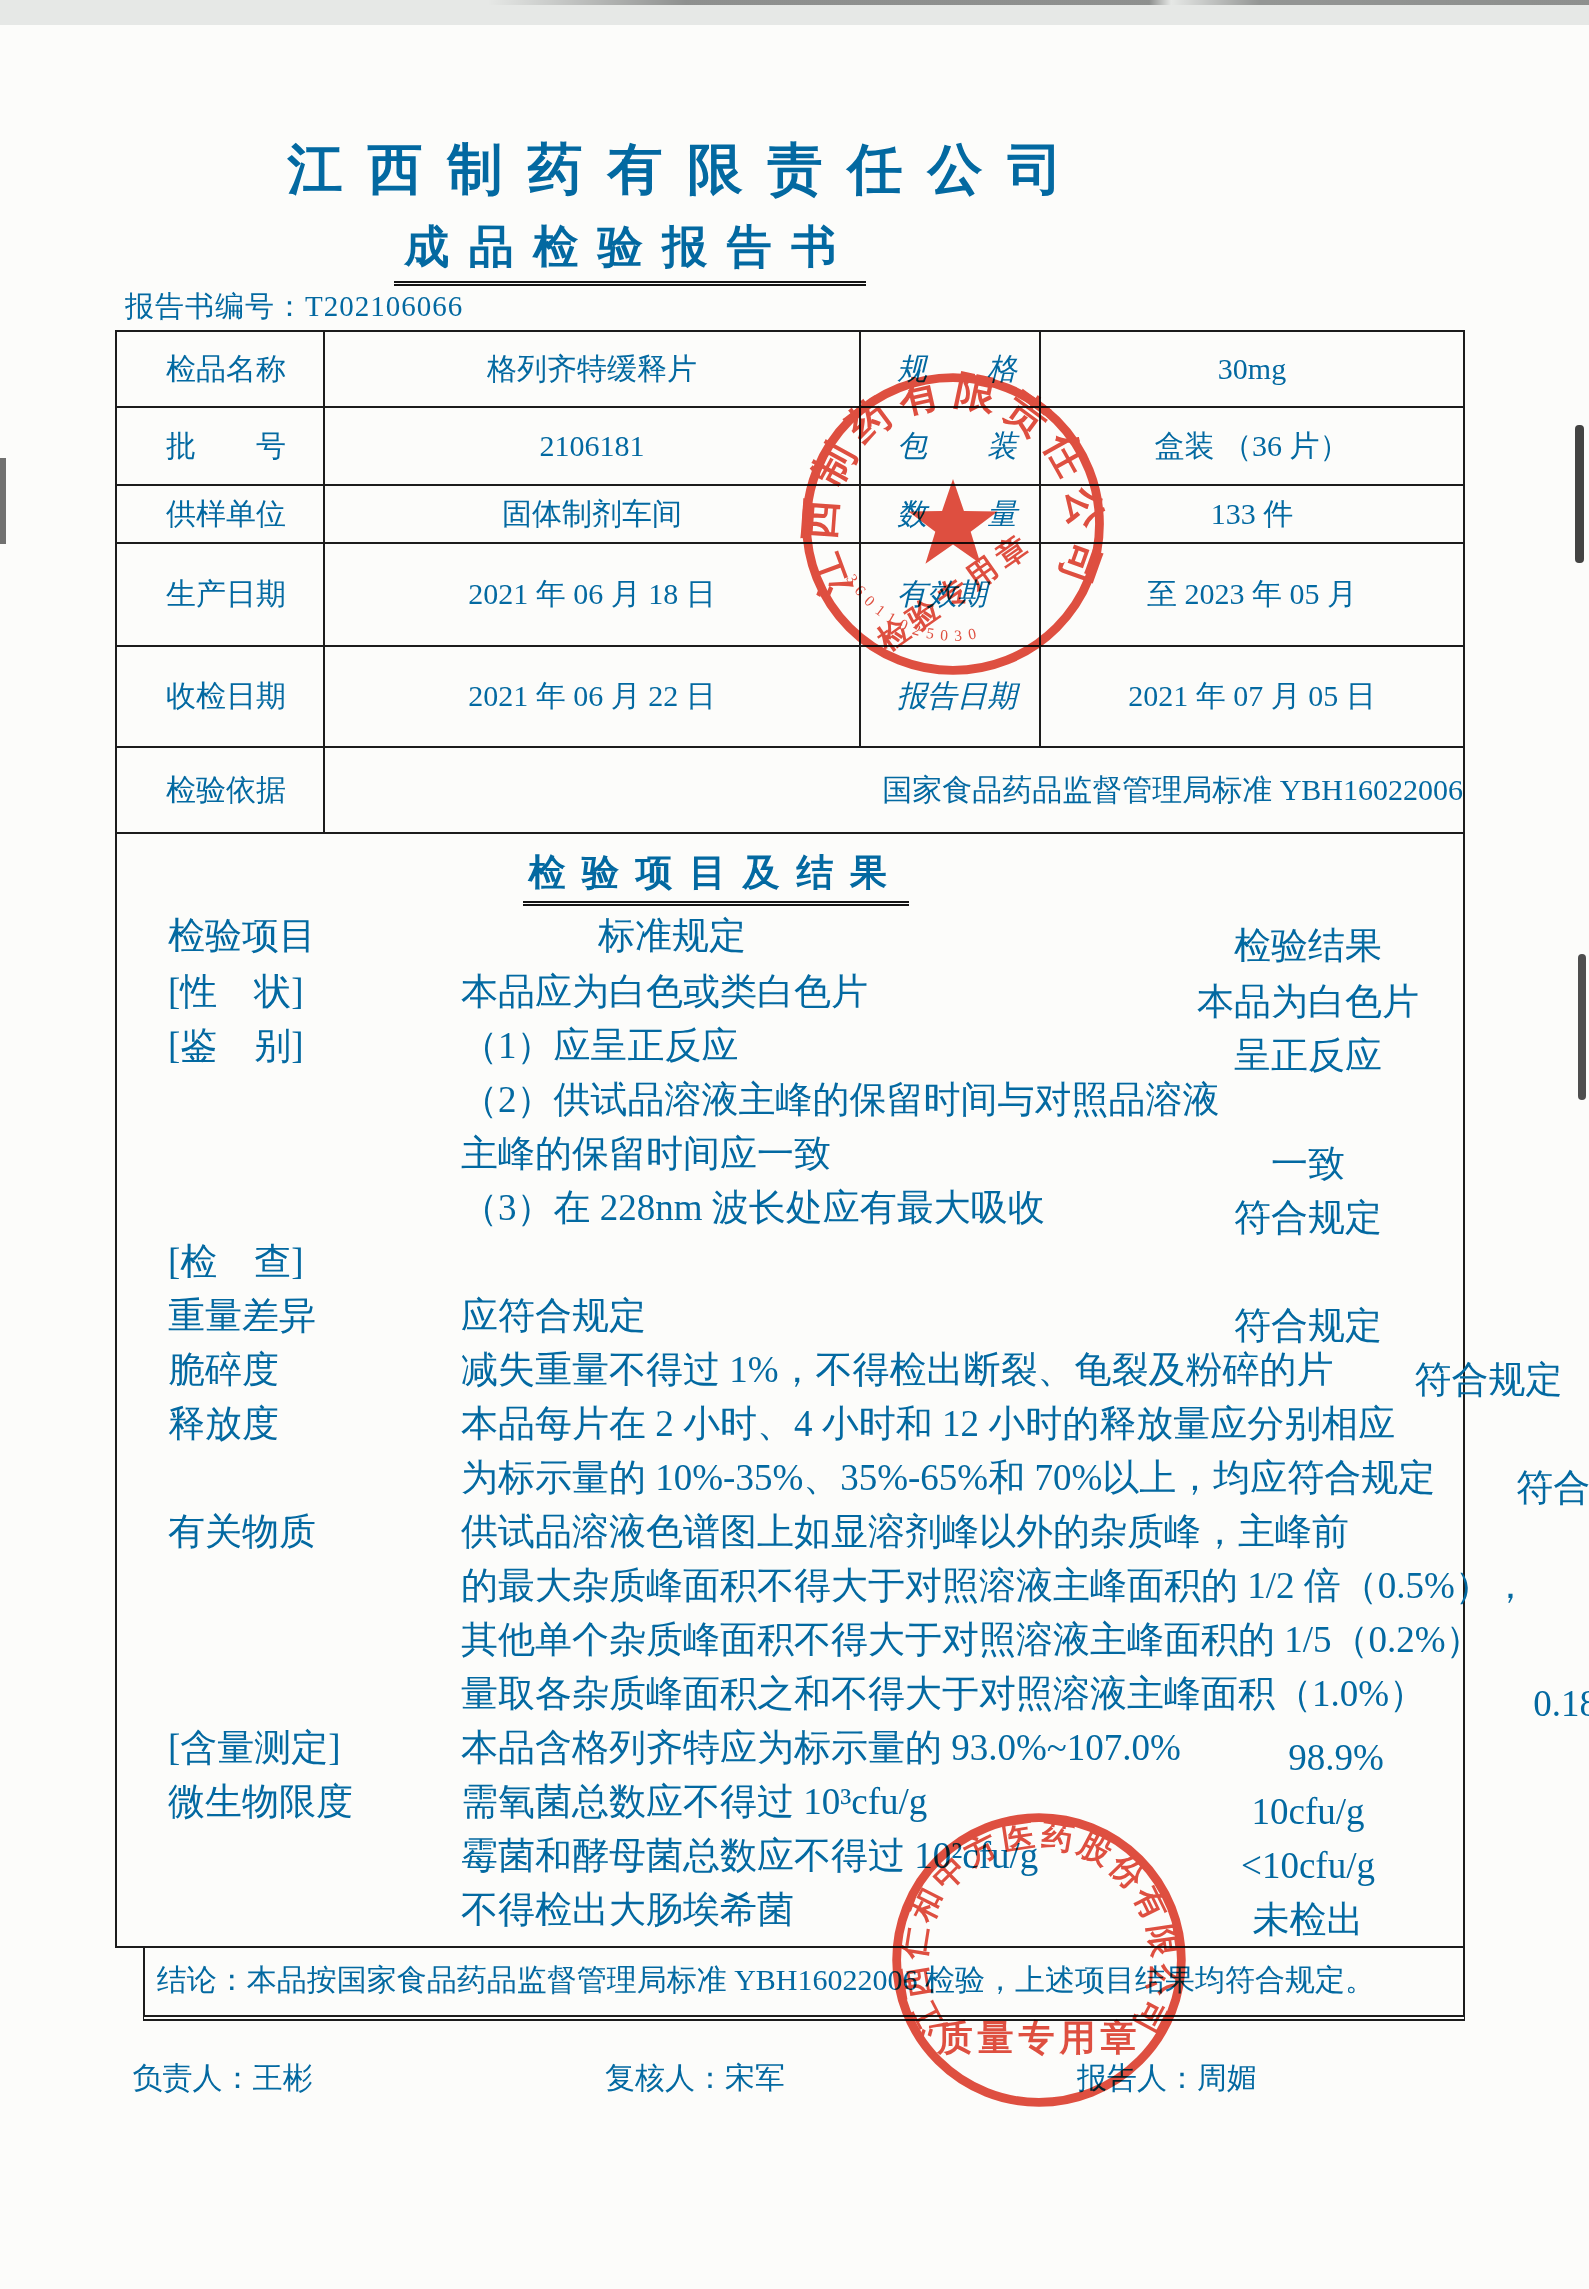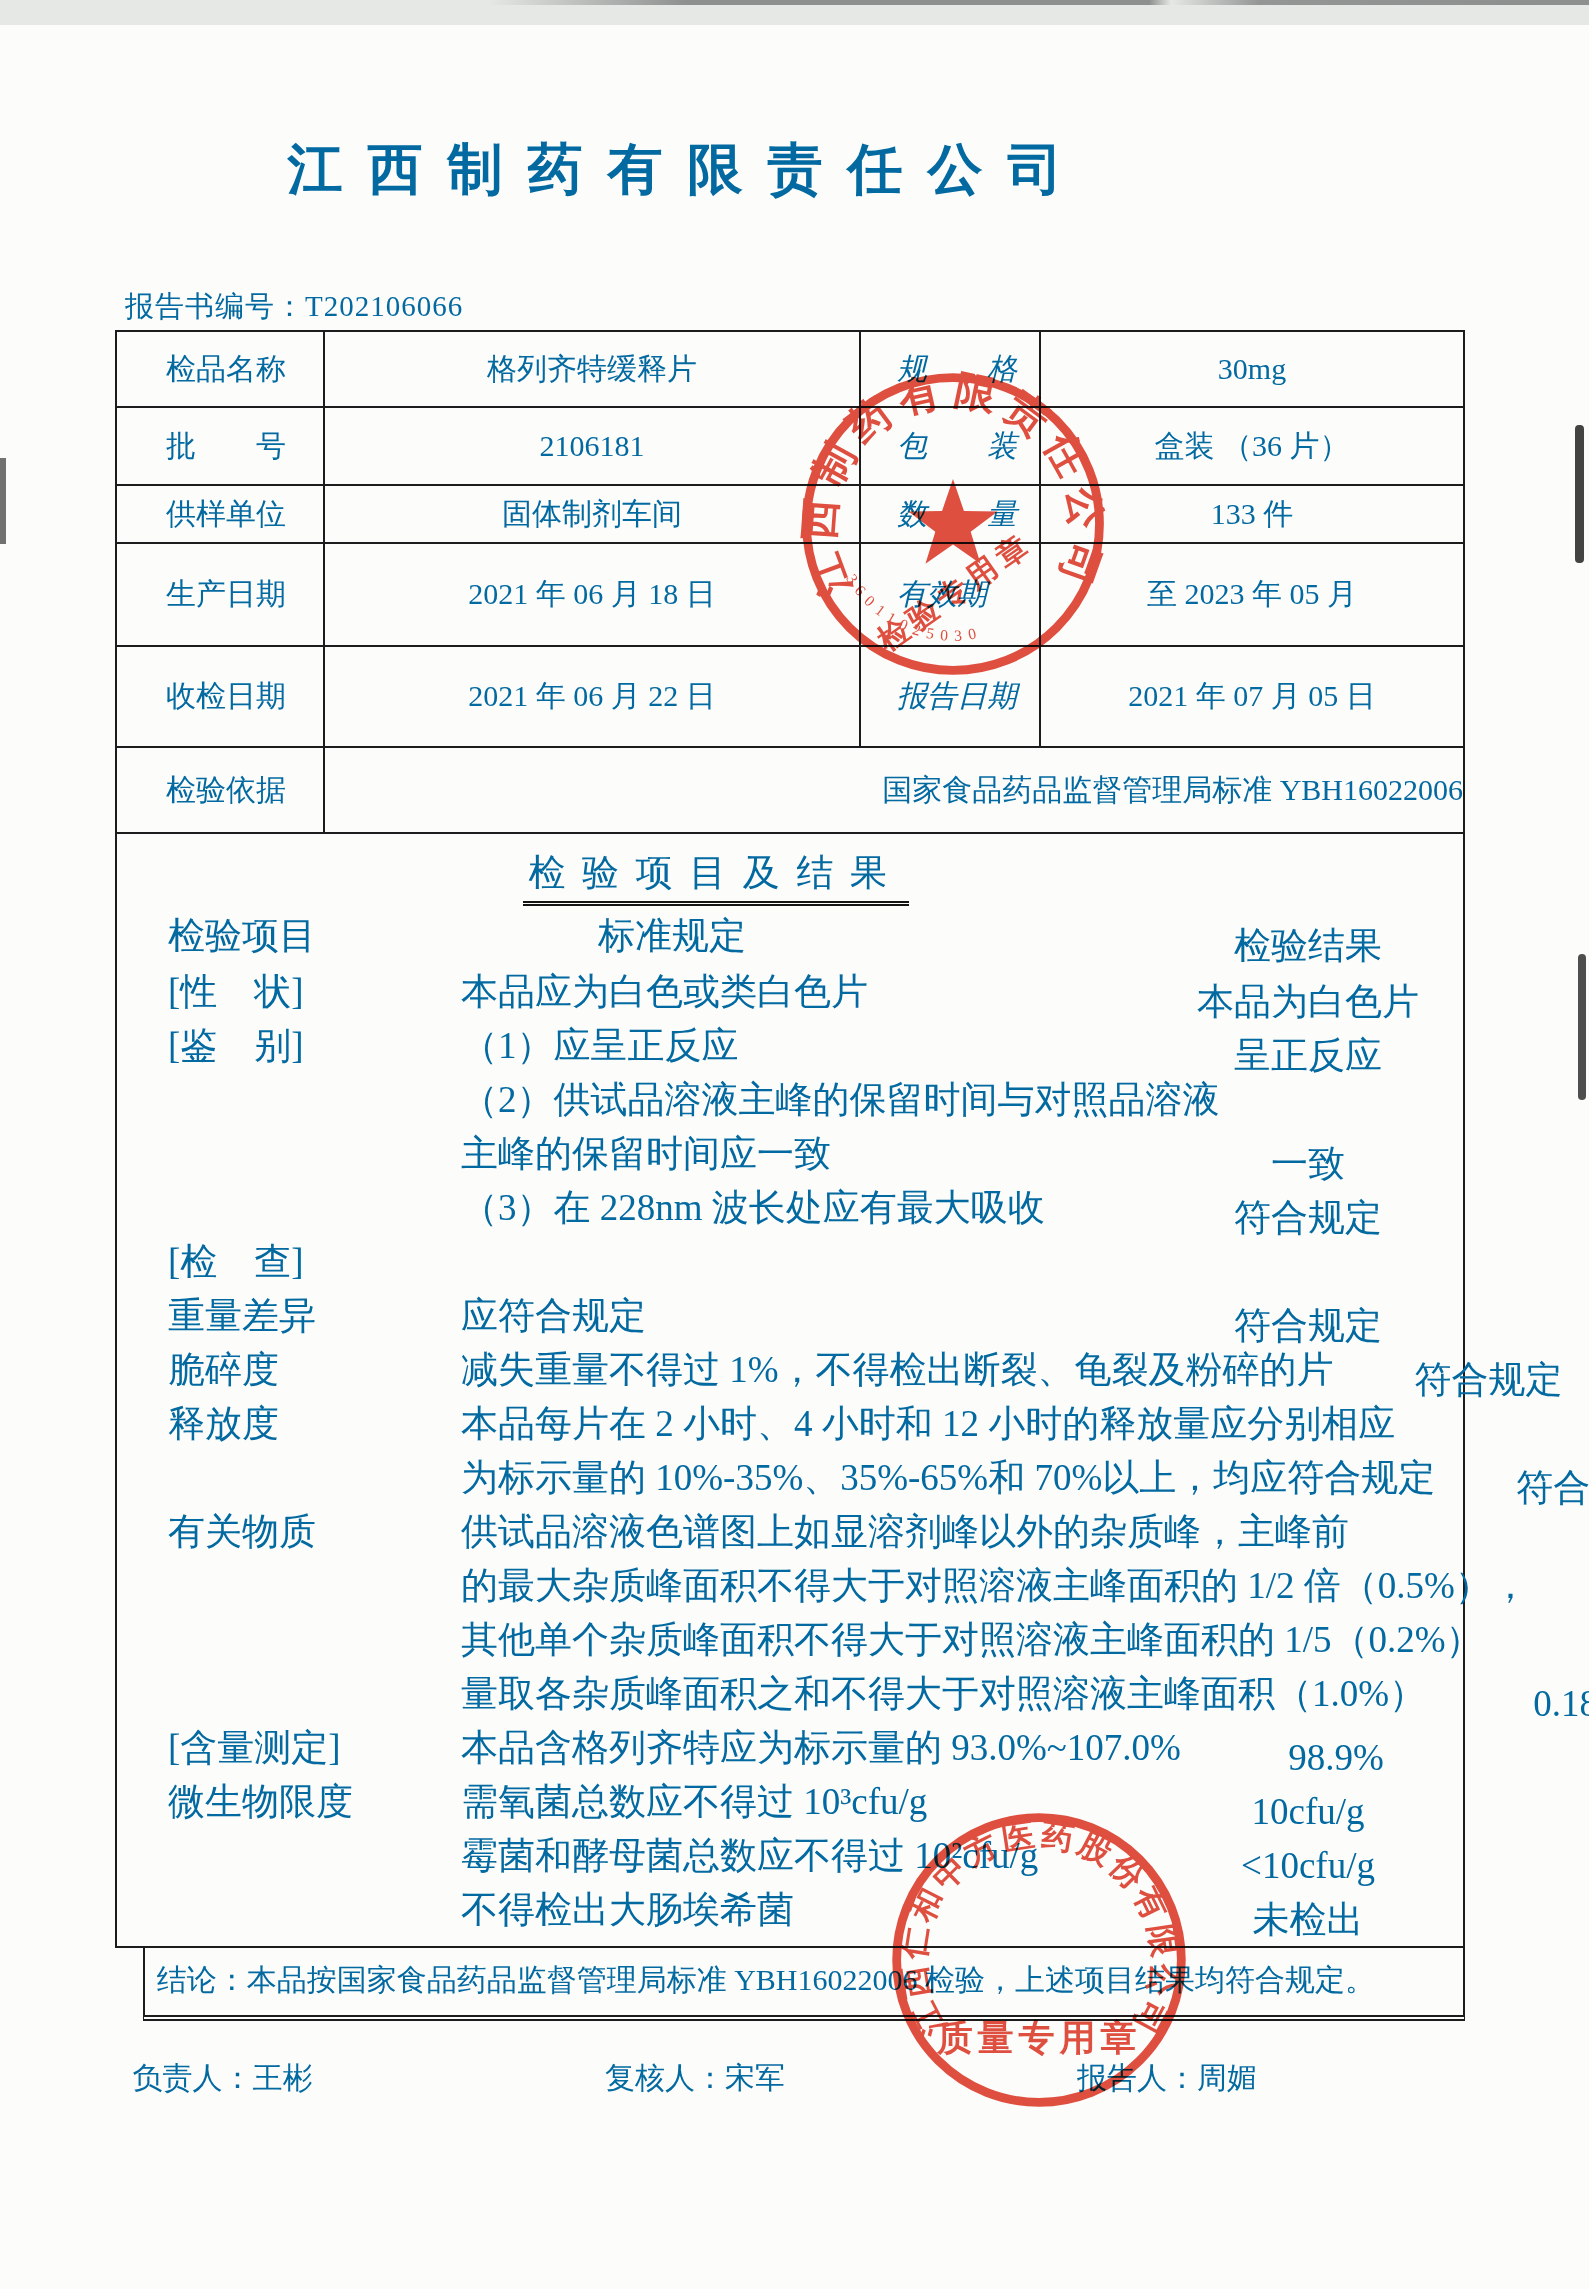--- a/index.html
+++ b/index.html
@@ -17,21 +17,21 @@
   
   table.info{width:100%;border-collapse:collapse;table-layout:fixed;}
   table.info td,table.info th{border:2px solid #1c1c1c;font-size:30px;font-weight:normal;padding:0;}
   table.info th.l1{text-align:left;padding-left:49px;}
   table.info th.l2{text-align:left;padding-left:36px;font-style:italic;}
   table.info td.v{text-align:center;}
   table.info td.vl{text-align:right;padding-left:35px;}
   tr.r0{height:76px}tr.r1{height:78px}tr.r2{height:58px}tr.r3{height:103px}tr.r4{height:101px}tr.r5{height:86px}
   
   .results{border:2px solid #1c1c1c;border-top:none;padding:13.7px 0 9.8px 0;}
-  .sec-title{text-align:center;font-size:37px;font-weight:normal;height:60px;padding-left:48px;}
+  .sec-title{text-align:center;font-size:37px;font-weight:bold;height:60px;padding-left:48px;}
   .sec-title span{display:inline-block;position:relative;left:-98px;letter-spacing:16.6px;
         padding:0 5.9px 2.9px 5.9px;border-bottom:5.9px double #141414;white-space:nowrap;}
   .rhead,.rrow{display:flex;align-items:center;font-size:37px;}
   .rhead{height:57px;}
   .c-item{width:258px;padding-left:51px;white-space:nowrap;flex-shrink:0;}
   .c-std{flex:1;padding-left:35px;white-space:nowrap;}
   .h-std{flex:1;padding-left:172px;}
   .c-res{width:310px;flex-shrink:0;text-align:center;transform:translateY(9.8px);white-space:nowrap;}
   .rrow{height:54px;}
   
@@ -52,20 +52,23 @@
   .a-r2{left:1578px;top:954px;width:7.8px;height:146px;opacity:.75;border-radius:3.9px;}
   .a-l1{left:0;top:458px;width:5.9px;height:86px;opacity:.6;}
   .a-bottom{left:0;top:2265px;width:1590px;height:25px;background:#cfd4d2;opacity:.5;}
 </style>
 </head>
 <body>
 
 <div class="page">
 
   <div class="company-title">江西制药有限责任公司</div>
+  <div class="report-title-wrap">
+    <span class="report-title">成品检验报告书</span>
+  </div>
   <div class="report-no">
     <span>报告书编号：</span><span>T202106066</span>
   </div>
 
   <div class="content">
 
     <table class="info">
       <colgroup>
           <col style="width:208px">
           <col style="width:536px">

